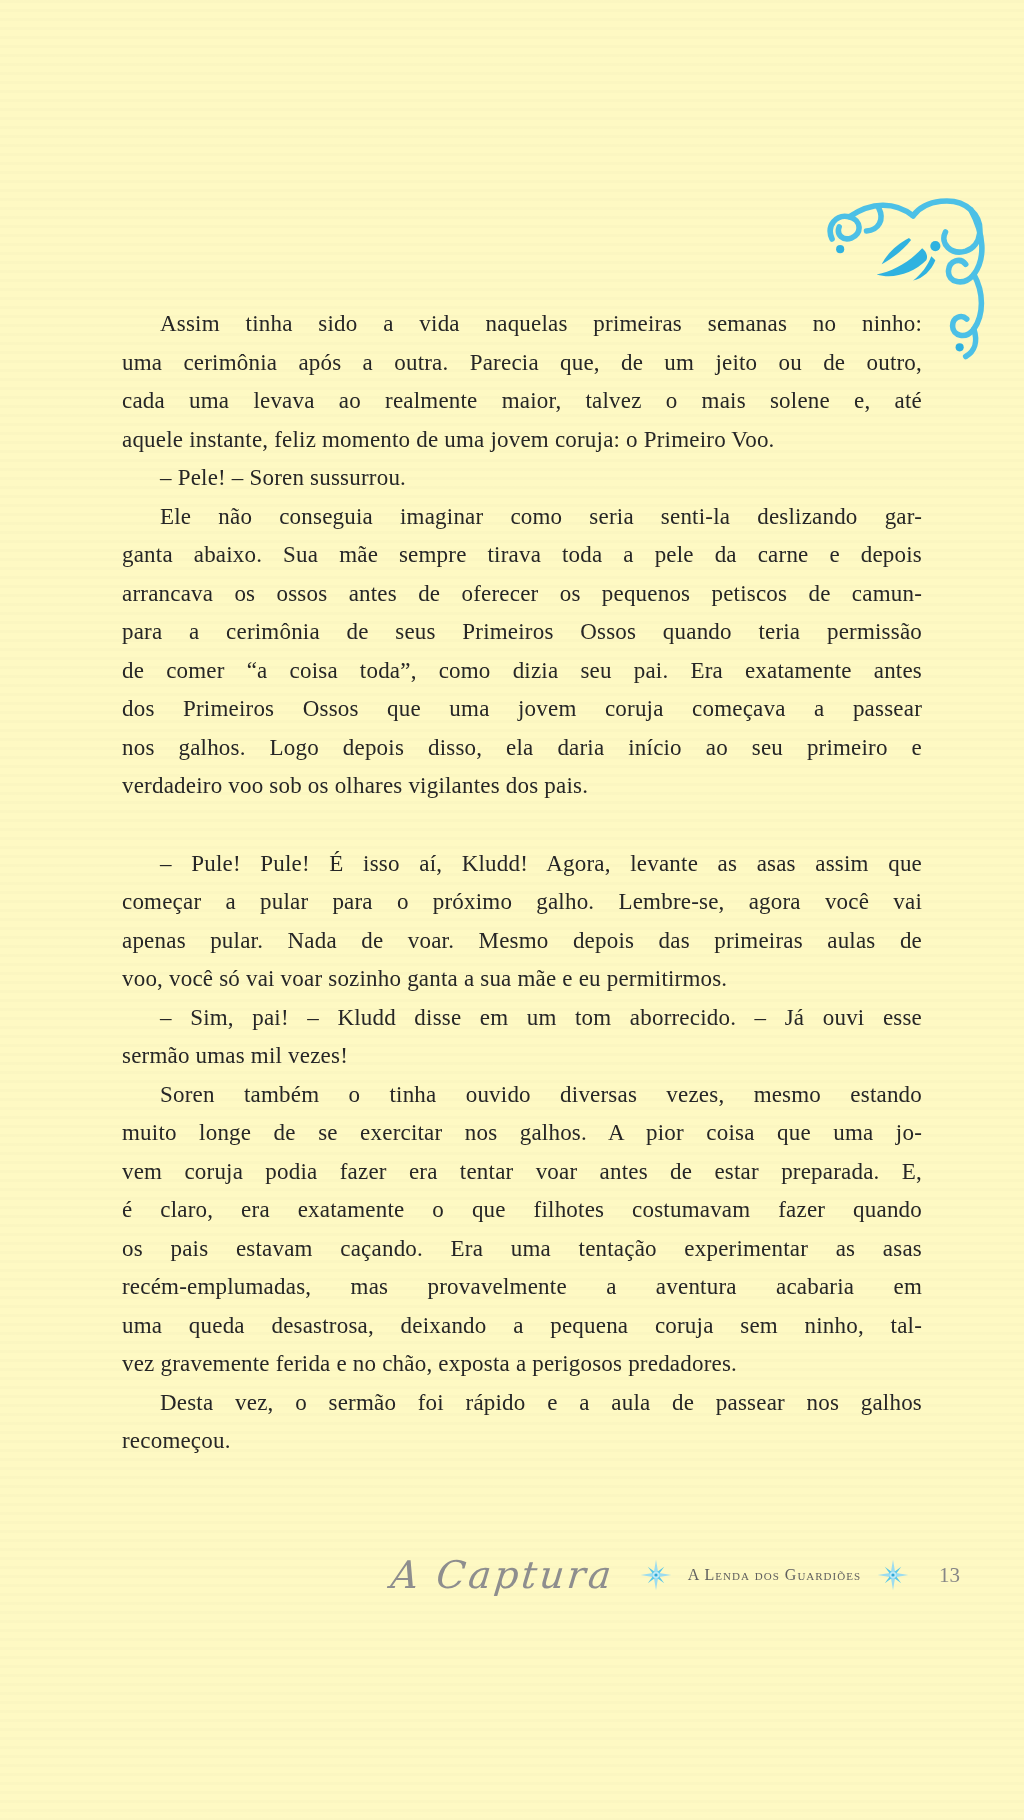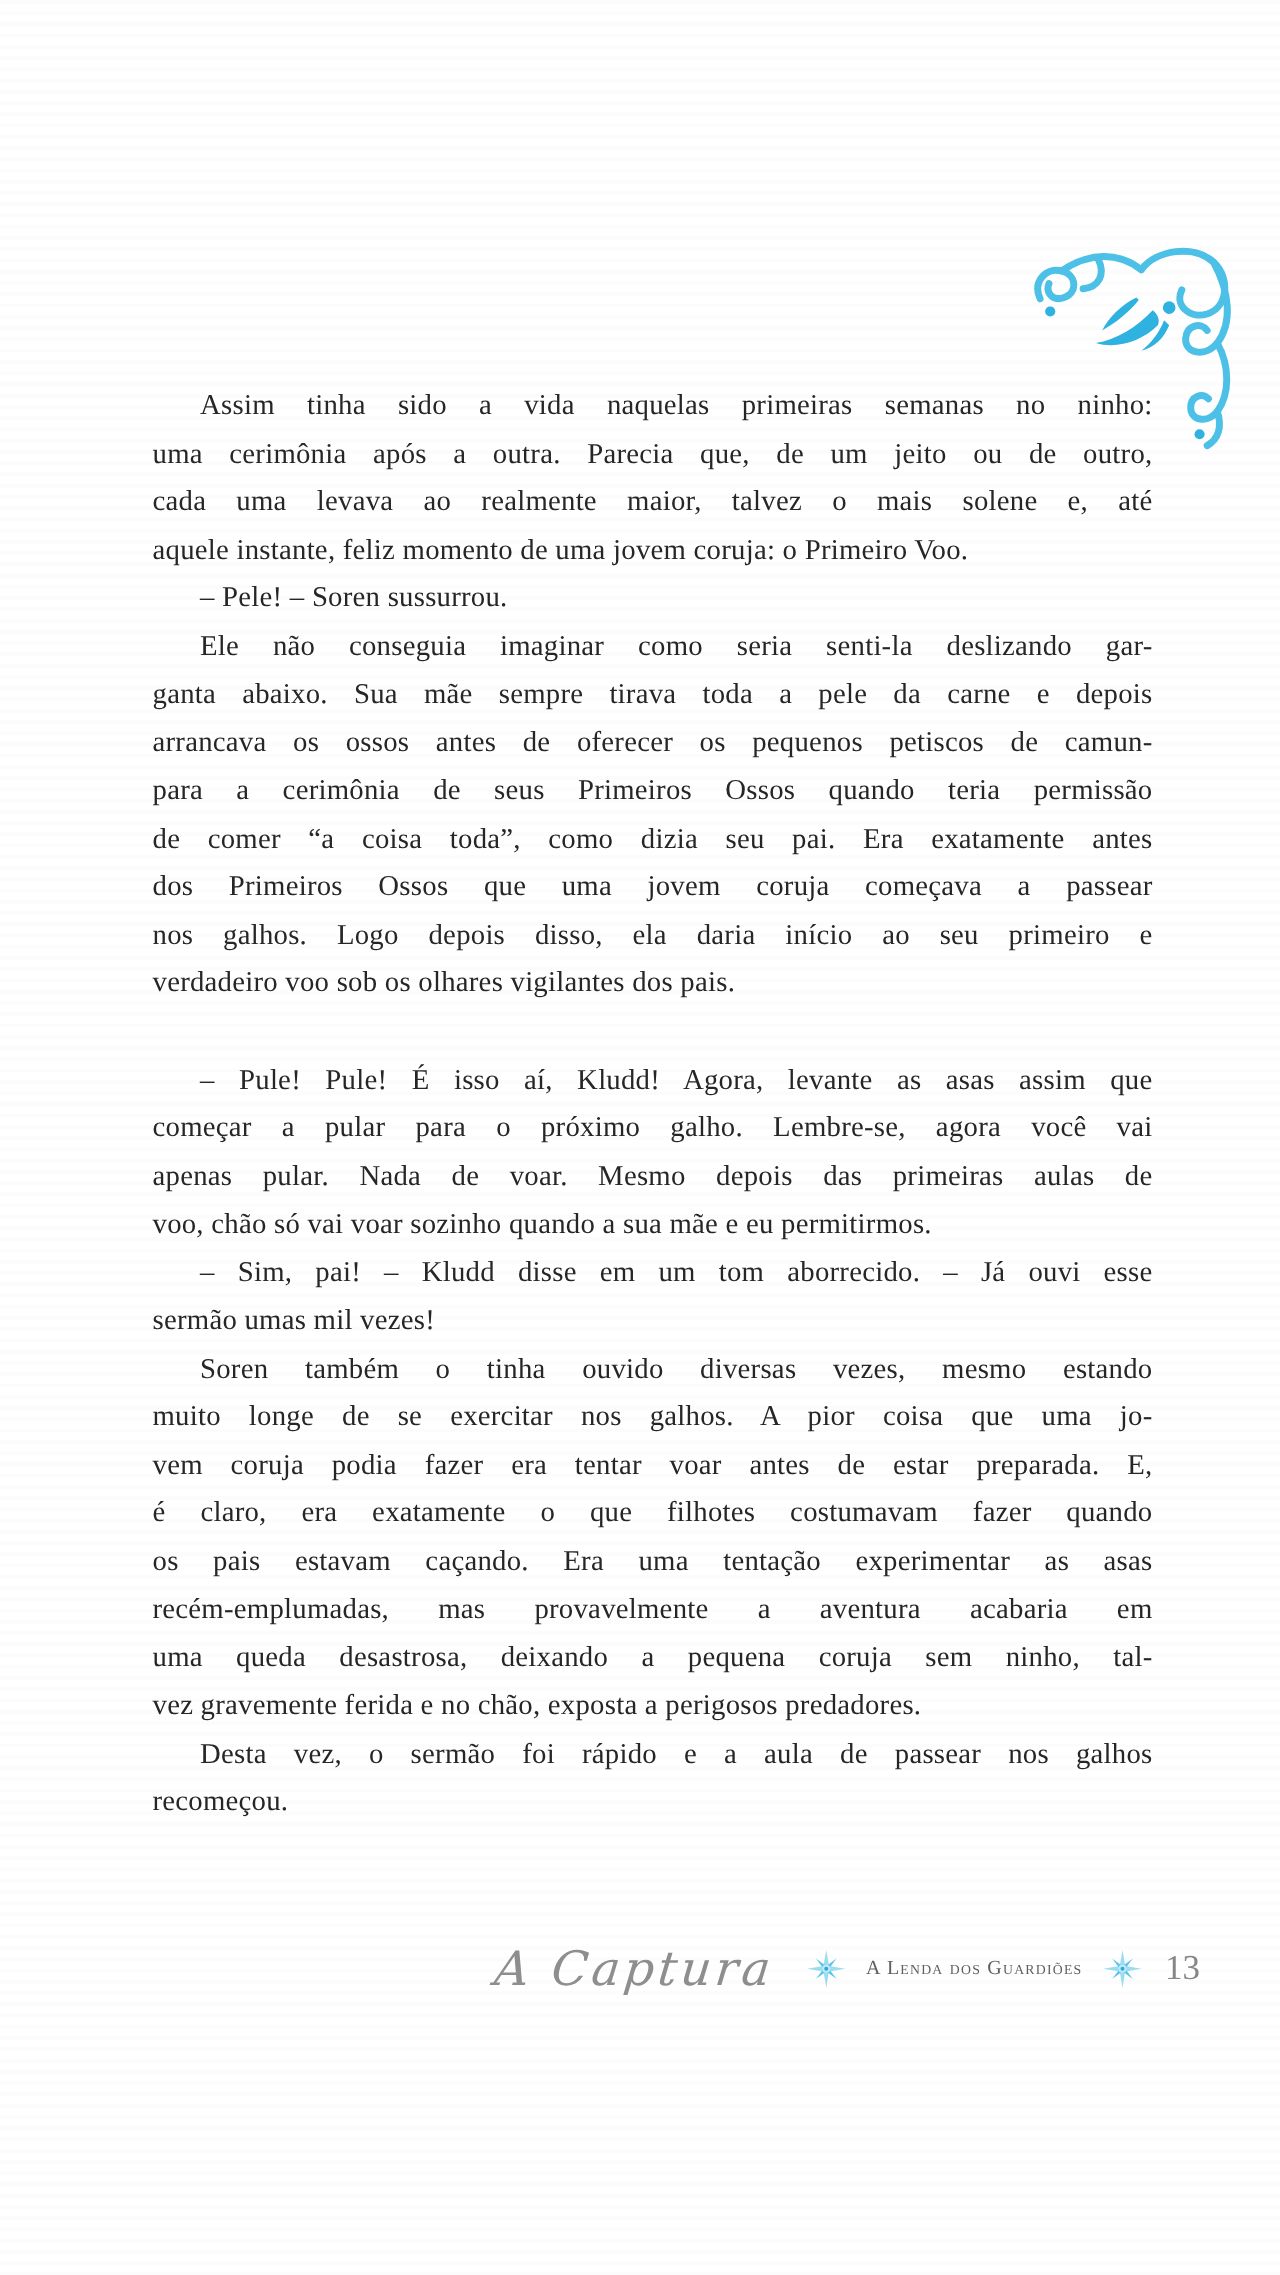--- a/index.html
+++ b/index.html
@@ -1,21 +1,21 @@
 <!DOCTYPE html>
 <html><head>
 <meta charset="utf-8">
 <style>
   html, body { margin: 0; padding: 0; background: #e8e8e8; }
   .page {
     position: relative;
     width: 1024px;
     height: 1820px;
     margin: 0 auto;
-    background: #ffffff;
+    background: #fef9c3;
     overflow: hidden;
     font-family: "Liberation Serif", serif;
   }
   
   .page::before {
     content: "";
     position: absolute;
     inset: 0;
     background: repeating-linear-gradient(180deg,
       rgba(0,0,0,0.013) 0 3px,
@@ -71,23 +71,23 @@
     transform: skewX(-6deg);
     margin-right: 10px;
   }
   .series-title {
     font-variant: small-caps;
     font-size: 16px;
     color: #5f5f5f;
     letter-spacing: 1px;
   }
   .page-number {
-    font-size: 28px;
+    font-size: 21px;
     color: #868686;
-    margin-left: 2px;
+    margin-left: 14px;
   }
   .snowflake { width: 32px; height: 32px; flex: 0 0 auto; }
 </style>
 </head>
 <body>
 
 <div class="page">
 
   <svg class="corner-flourish" viewBox="0 0 160 165" aria-hidden="true">
     <g fill="none" stroke="#4cc0e6" stroke-width="5.5" stroke-linecap="round">
@@ -129,21 +129,21 @@
           <div class="line">dos Primeiros Ossos que uma jovem coruja começava a passear</div>
           <div class="line">nos galhos. Logo depois disso, ela daria início ao seu primeiro e</div>
           <div class="line para-end">verdadeiro voo sob os olhares vigilantes dos pais.</div>
         </div>
       </div>
       <div class="section">
         <div class="paragraph">
           <div class="line para-start">– Pule! Pule! É isso aí, Kludd! Agora, levante as asas assim que</div>
           <div class="line">começar a pular para o próximo galho. Lembre-se, agora você vai</div>
           <div class="line">apenas pular. Nada de voar. Mesmo depois das primeiras aulas de</div>
-          <div class="line para-end">voo, chão só vai voar sozinho quando a sua mãe e eu permitirmos.</div>
+          <div class="line para-end">voo, você só vai voar sozinho ganta a sua mãe e eu permitirmos.</div>
         </div>
         <div class="paragraph">
           <div class="line para-start">– Sim, pai! – Kludd disse em um tom aborrecido. – Já ouvi esse</div>
           <div class="line para-end">sermão umas mil vezes!</div>
         </div>
         <div class="paragraph">
           <div class="line para-start">Soren também o tinha ouvido diversas vezes, mesmo estando</div>
           <div class="line">muito longe de se exercitar nos galhos. A pior coisa que uma jo-</div>
           <div class="line">vem coruja podia fazer era tentar voar antes de estar preparada. E,</div>
           <div class="line">é claro, era exatamente o que filhotes costumavam fazer quando</div>

